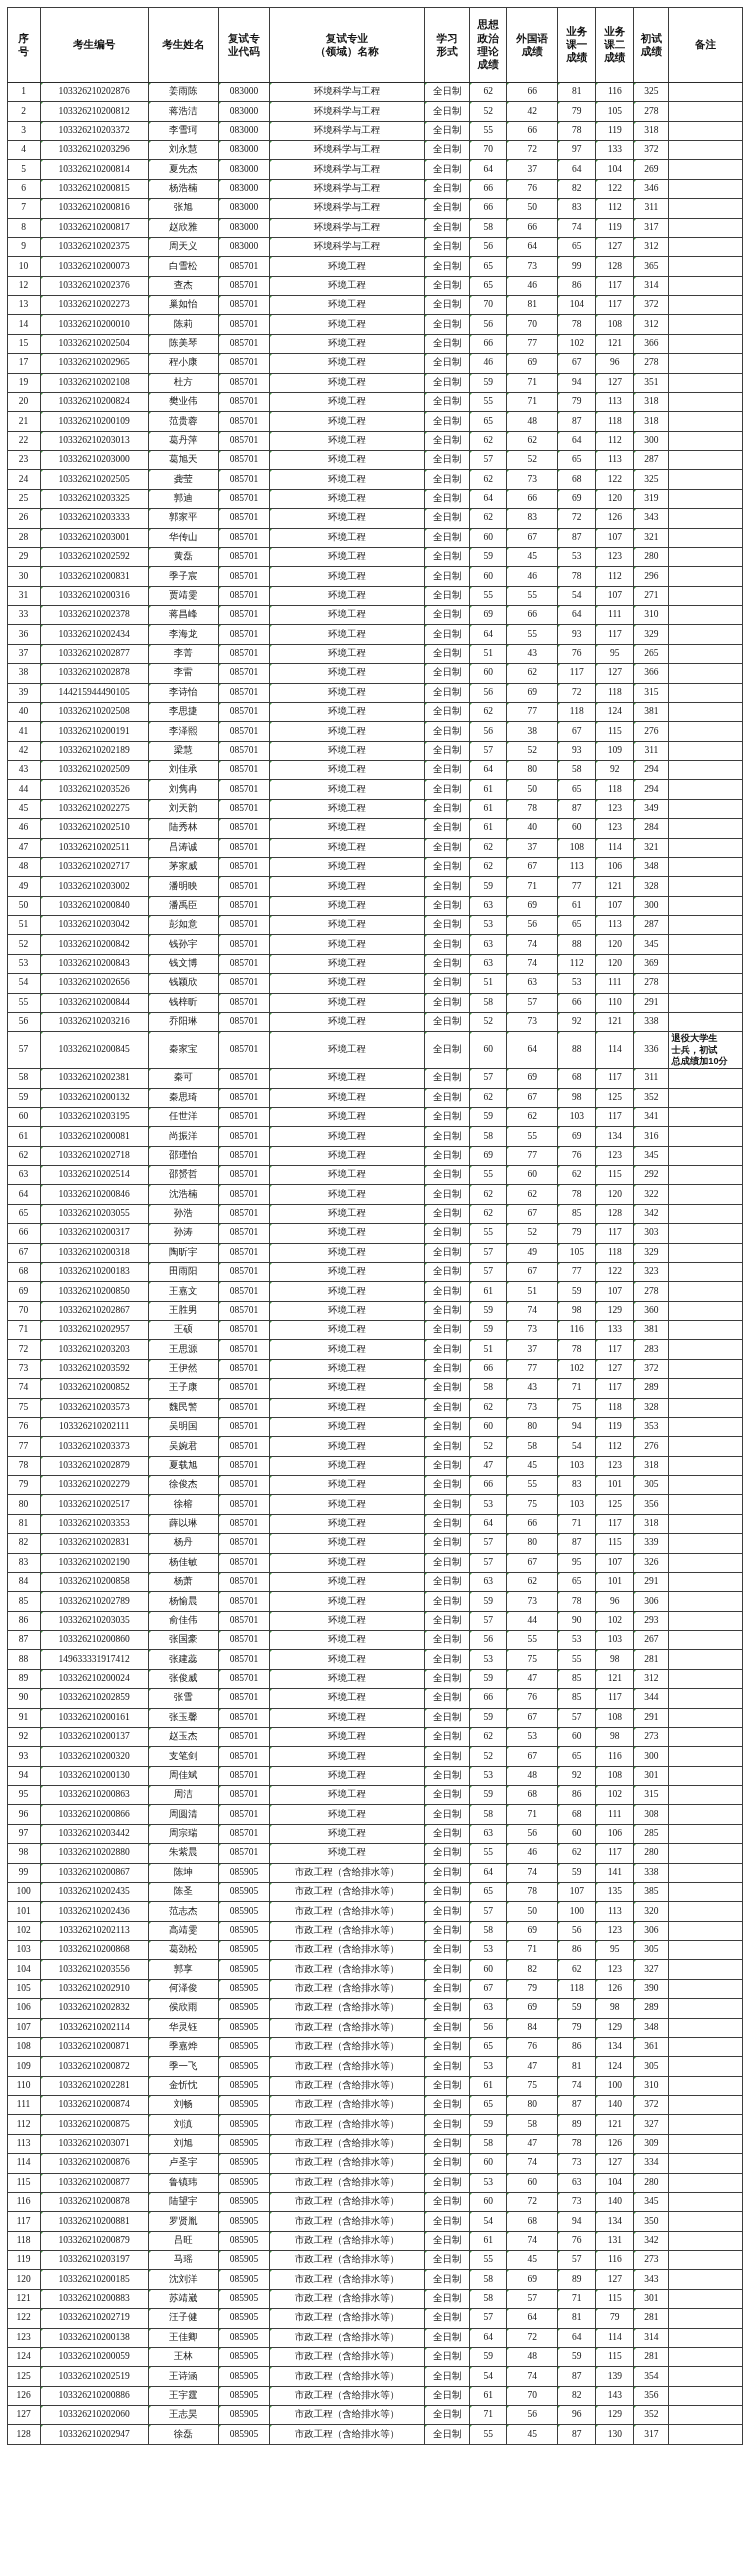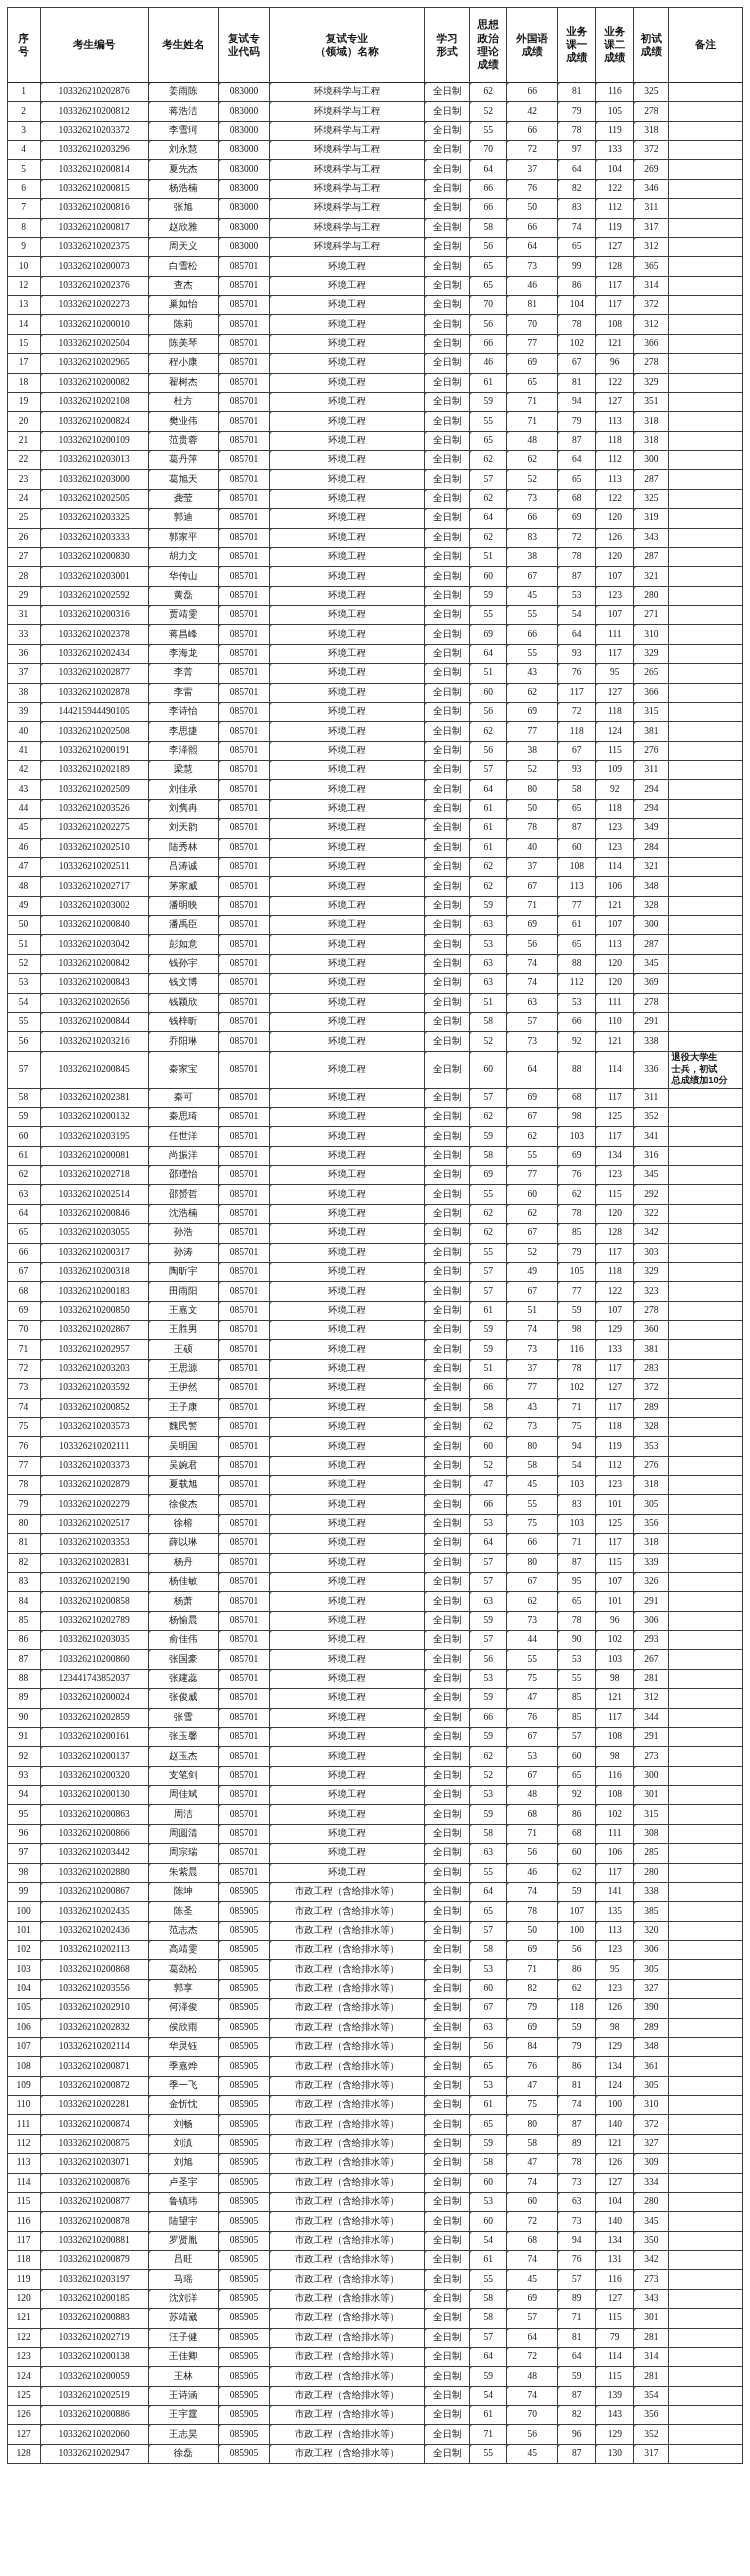--- a/index.html
+++ b/index.html
@@ -306,34 +306,20 @@
         <td class="cell-major-name tri">环境工程</td>
         <td class="cell-study-form tri">全日制</td>
         <td class="cell-politics-score tri">46</td>
         <td class="cell-foreign-language-score tri">69</td>
         <td class="cell-course-one-score tri">67</td>
         <td class="cell-course-two-score tri">96</td>
         <td class="cell-initial-total-score tri">278</td>
         <td class="cell-remark"></td>
       </tr>
       <tr>
-        <td class="cell-no">18</td>
-        <td class="cell-candidate-id tri">103326210200082</td>
-        <td class="cell-candidate-name tri">翟树杰</td>
-        <td class="cell-major-code tri">085701</td>
-        <td class="cell-major-name tri">环境工程</td>
-        <td class="cell-study-form tri">全日制</td>
-        <td class="cell-politics-score tri">61</td>
-        <td class="cell-foreign-language-score tri">65</td>
-        <td class="cell-course-one-score tri">81</td>
-        <td class="cell-course-two-score tri">122</td>
-        <td class="cell-initial-total-score tri">329</td>
-        <td class="cell-remark"></td>
-      </tr>
-      <tr>
         <td class="cell-no">19</td>
         <td class="cell-candidate-id tri">103326210202108</td>
         <td class="cell-candidate-name tri">杜方</td>
         <td class="cell-major-code tri">085701</td>
         <td class="cell-major-name tri">环境工程</td>
         <td class="cell-study-form tri">全日制</td>
         <td class="cell-politics-score tri">59</td>
         <td class="cell-foreign-language-score tri">71</td>
         <td class="cell-course-one-score tri">94</td>
         <td class="cell-course-two-score tri">127</td>
@@ -432,34 +418,20 @@
         <td class="cell-major-name tri">环境工程</td>
         <td class="cell-study-form tri">全日制</td>
         <td class="cell-politics-score tri">62</td>
         <td class="cell-foreign-language-score tri">83</td>
         <td class="cell-course-one-score tri">72</td>
         <td class="cell-course-two-score tri">126</td>
         <td class="cell-initial-total-score tri">343</td>
         <td class="cell-remark"></td>
       </tr>
       <tr>
-        <td class="cell-no">27</td>
-        <td class="cell-candidate-id tri">103326210200830</td>
-        <td class="cell-candidate-name tri">胡力文</td>
-        <td class="cell-major-code tri">085701</td>
-        <td class="cell-major-name tri">环境工程</td>
-        <td class="cell-study-form tri">全日制</td>
-        <td class="cell-politics-score tri">51</td>
-        <td class="cell-foreign-language-score tri">38</td>
-        <td class="cell-course-one-score tri">78</td>
-        <td class="cell-course-two-score tri">120</td>
-        <td class="cell-initial-total-score tri">287</td>
-        <td class="cell-remark"></td>
-      </tr>
-      <tr>
         <td class="cell-no">28</td>
         <td class="cell-candidate-id tri">103326210203001</td>
         <td class="cell-candidate-name tri">华传山</td>
         <td class="cell-major-code tri">085701</td>
         <td class="cell-major-name tri">环境工程</td>
         <td class="cell-study-form tri">全日制</td>
         <td class="cell-politics-score tri">60</td>
         <td class="cell-foreign-language-score tri">67</td>
         <td class="cell-course-one-score tri">87</td>
         <td class="cell-course-two-score tri">107</td>
@@ -471,20 +443,34 @@
         <td class="cell-candidate-id tri">103326210202592</td>
         <td class="cell-candidate-name tri">黄磊</td>
         <td class="cell-major-code tri">085701</td>
         <td class="cell-major-name tri">环境工程</td>
         <td class="cell-study-form tri">全日制</td>
         <td class="cell-politics-score tri">59</td>
         <td class="cell-foreign-language-score tri">45</td>
         <td class="cell-course-one-score tri">53</td>
         <td class="cell-course-two-score tri">123</td>
         <td class="cell-initial-total-score tri">280</td>
+        <td class="cell-remark"></td>
+      </tr>
+      <tr>
+        <td class="cell-no">30</td>
+        <td class="cell-candidate-id tri">103326210200831</td>
+        <td class="cell-candidate-name tri">季子宸</td>
+        <td class="cell-major-code tri">085701</td>
+        <td class="cell-major-name tri">环境工程</td>
+        <td class="cell-study-form tri">全日制</td>
+        <td class="cell-politics-score tri">60</td>
+        <td class="cell-foreign-language-score tri">46</td>
+        <td class="cell-course-one-score tri">78</td>
+        <td class="cell-course-two-score tri">112</td>
+        <td class="cell-initial-total-score tri">296</td>
         <td class="cell-remark"></td>
       </tr>
       <tr>
         <td class="cell-no">31</td>
         <td class="cell-candidate-id tri">103326210200316</td>
         <td class="cell-candidate-name tri">贾靖雯</td>
         <td class="cell-major-code tri">085701</td>
         <td class="cell-major-name tri">环境工程</td>
         <td class="cell-study-form tri">全日制</td>
         <td class="cell-politics-score tri">55</td>
@@ -1233,21 +1219,21 @@
         <td class="cell-study-form tri">全日制</td>
         <td class="cell-politics-score tri">56</td>
         <td class="cell-foreign-language-score tri">55</td>
         <td class="cell-course-one-score tri">53</td>
         <td class="cell-course-two-score tri">103</td>
         <td class="cell-initial-total-score tri">267</td>
         <td class="cell-remark"></td>
       </tr>
       <tr>
         <td class="cell-no">88</td>
-        <td class="cell-candidate-id tri">123441743852037</td>
+        <td class="cell-candidate-id tri">149633331917412</td>
         <td class="cell-candidate-name tri">张建蕊</td>
         <td class="cell-major-code tri">085701</td>
         <td class="cell-major-name tri">环境工程</td>
         <td class="cell-study-form tri">全日制</td>
         <td class="cell-politics-score tri">53</td>
         <td class="cell-foreign-language-score tri">75</td>
         <td class="cell-course-one-score tri">55</td>
         <td class="cell-course-two-score tri">98</td>
         <td class="cell-initial-total-score tri">281</td>
         <td class="cell-remark"></td>

